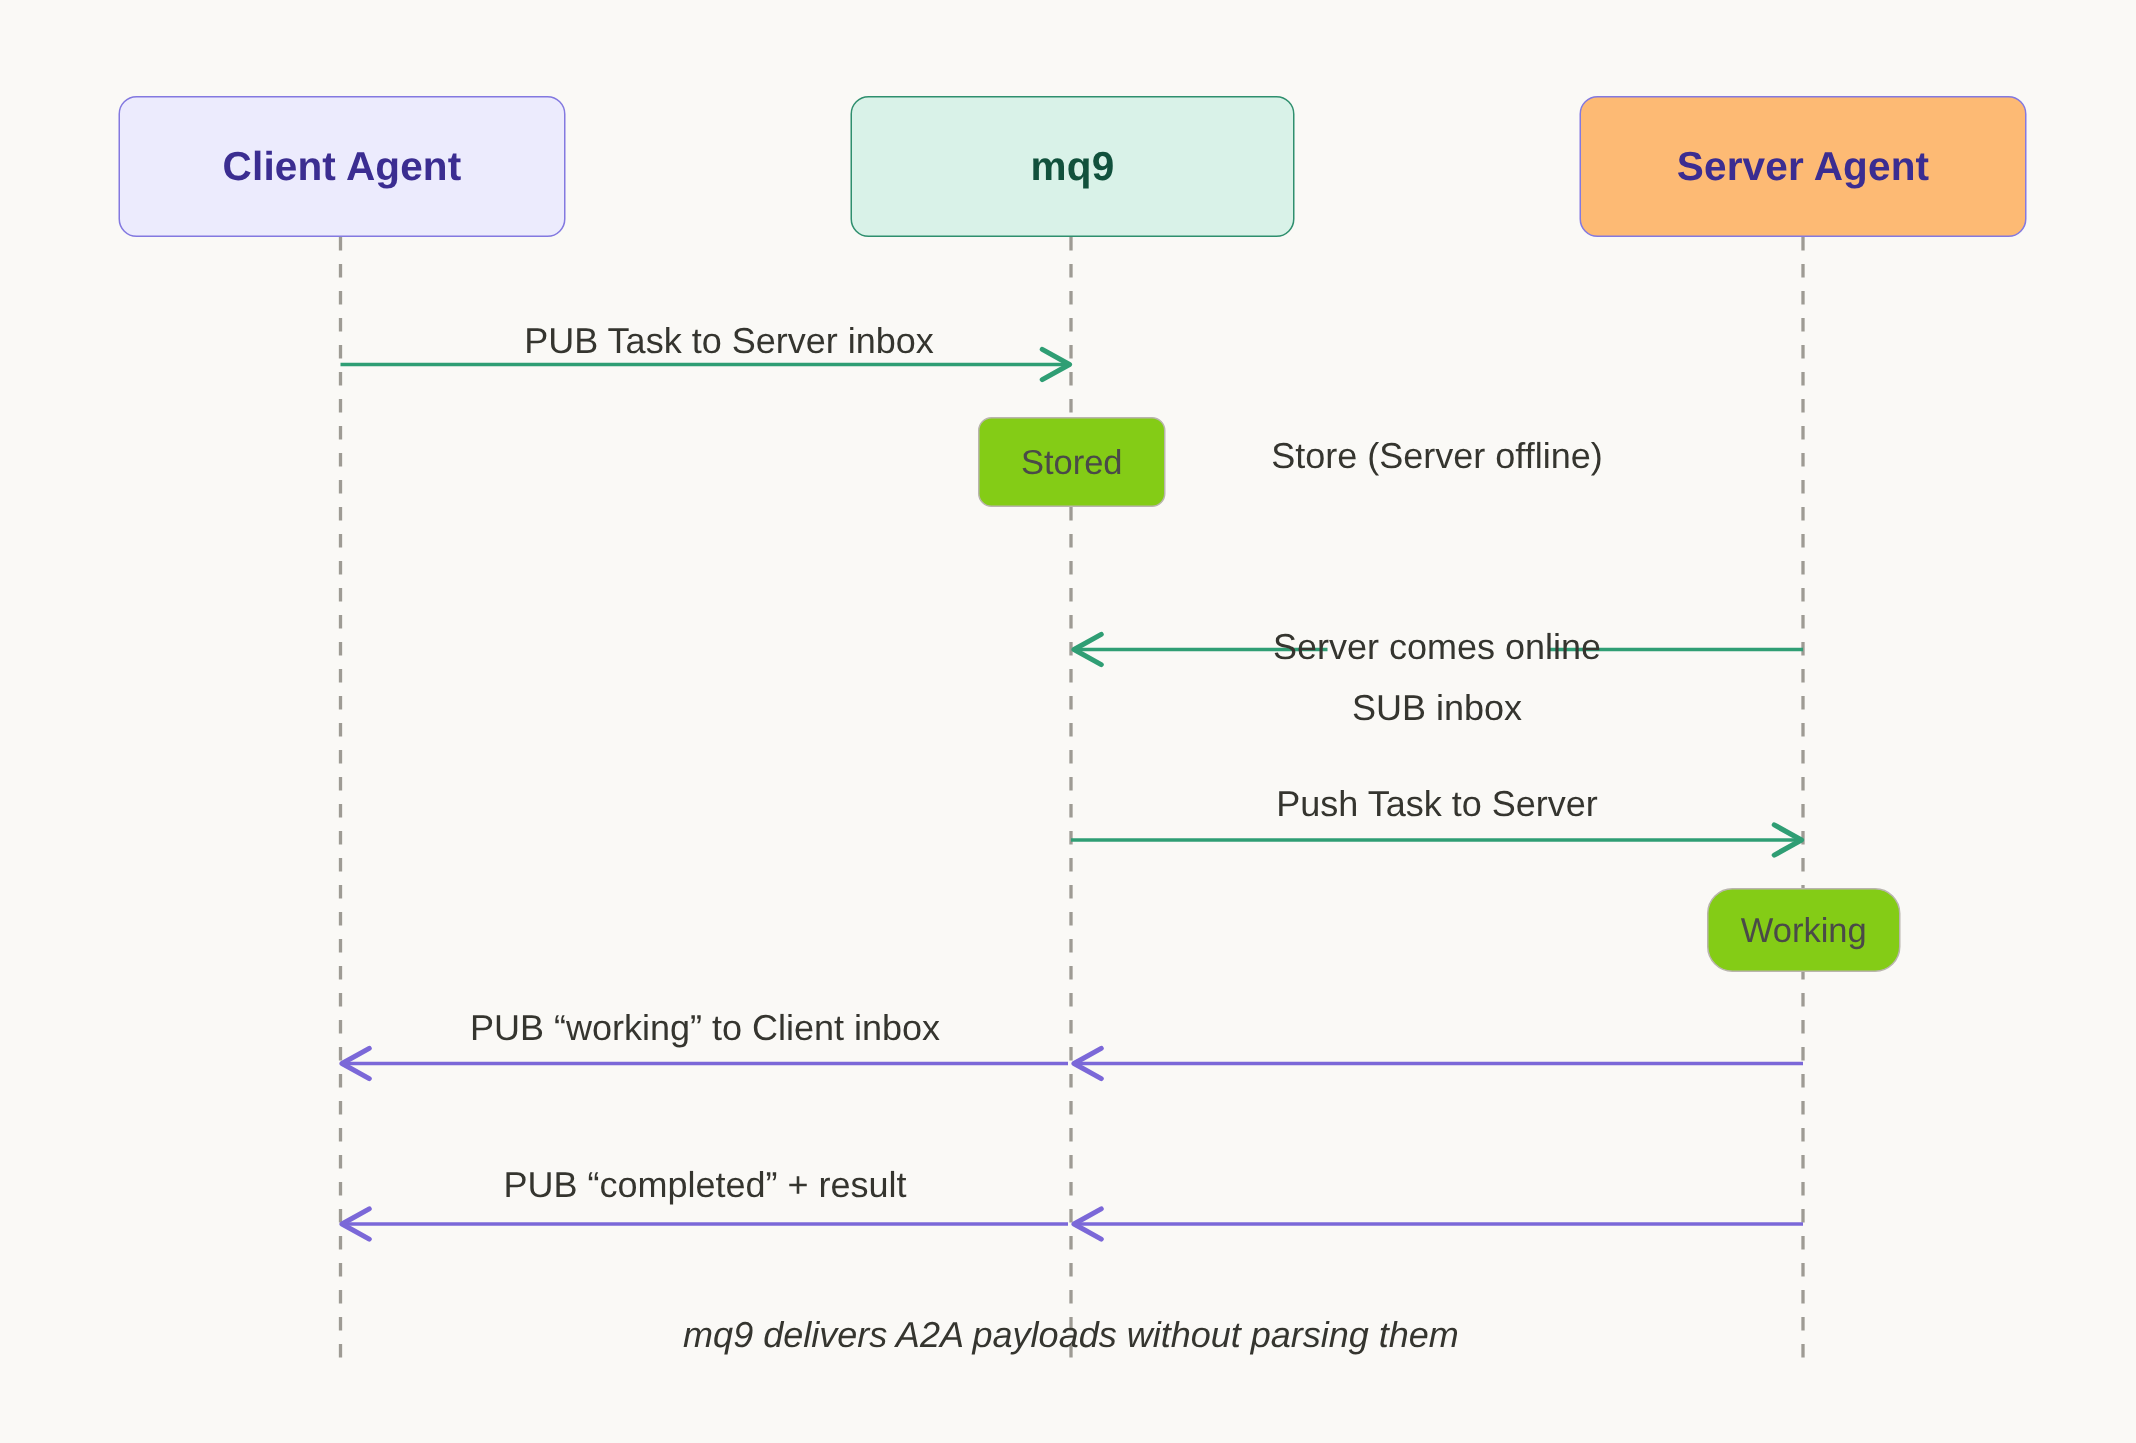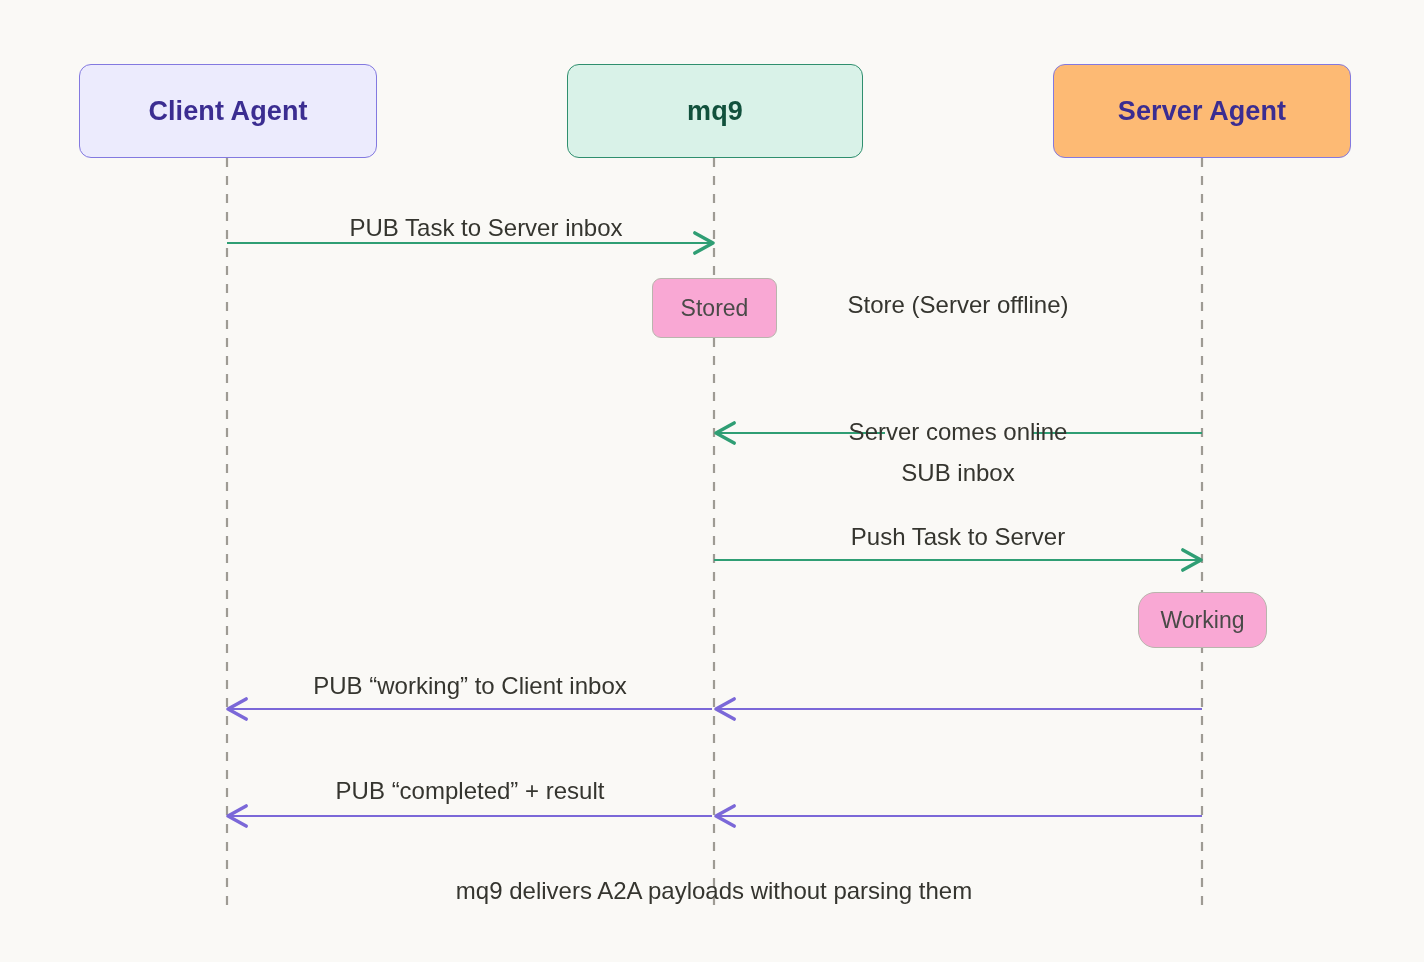--- a/index.html
+++ b/index.html
@@ -55,21 +55,21 @@
     background: #fdba74;
     border: 1.6px solid #8379e0;
     color: #3b2d91;
   }
 
   
   .state-note {
     position: absolute;
     box-sizing: border-box;
     border-radius: 9px;
-    background: #f9a8d4;
+    background: #84cc16;
     border: 1.4px solid #b9b5ad;
     color: #4a4a48;
     display: flex;
     align-items: center;
     justify-content: center;
     font-size: 23px;
   }
   .state-note.stored  { left: 652px;  top: 278px; width: 125px; height: 60px; }
   .state-note.working { left: 1138px; top: 592px; width: 129px; height: 56px; border-radius: 17px; }
 
@@ -90,20 +90,21 @@
   .msg-label.l7 { left: 470px;  top: 777px; }
 
   .footer-note {
     position: absolute;
     left: 714px;
     top: 877px;
     transform: translateX(-50%);
     color: #35352f;
     font-size: 24px;
     white-space: nowrap;
+    font-style: italic;
   }
 </style>
 </head>
 <body>
 
 <div id="diagram">
 
   <svg class="layer" viewBox="0 0 1424 962" xmlns="http://www.w3.org/2000/svg">
     <defs>
       <marker id="arrow-green" viewBox="0 0 12 12" refX="10" refY="6" markerWidth="11" markerHeight="11" orient="auto-start-reverse">

